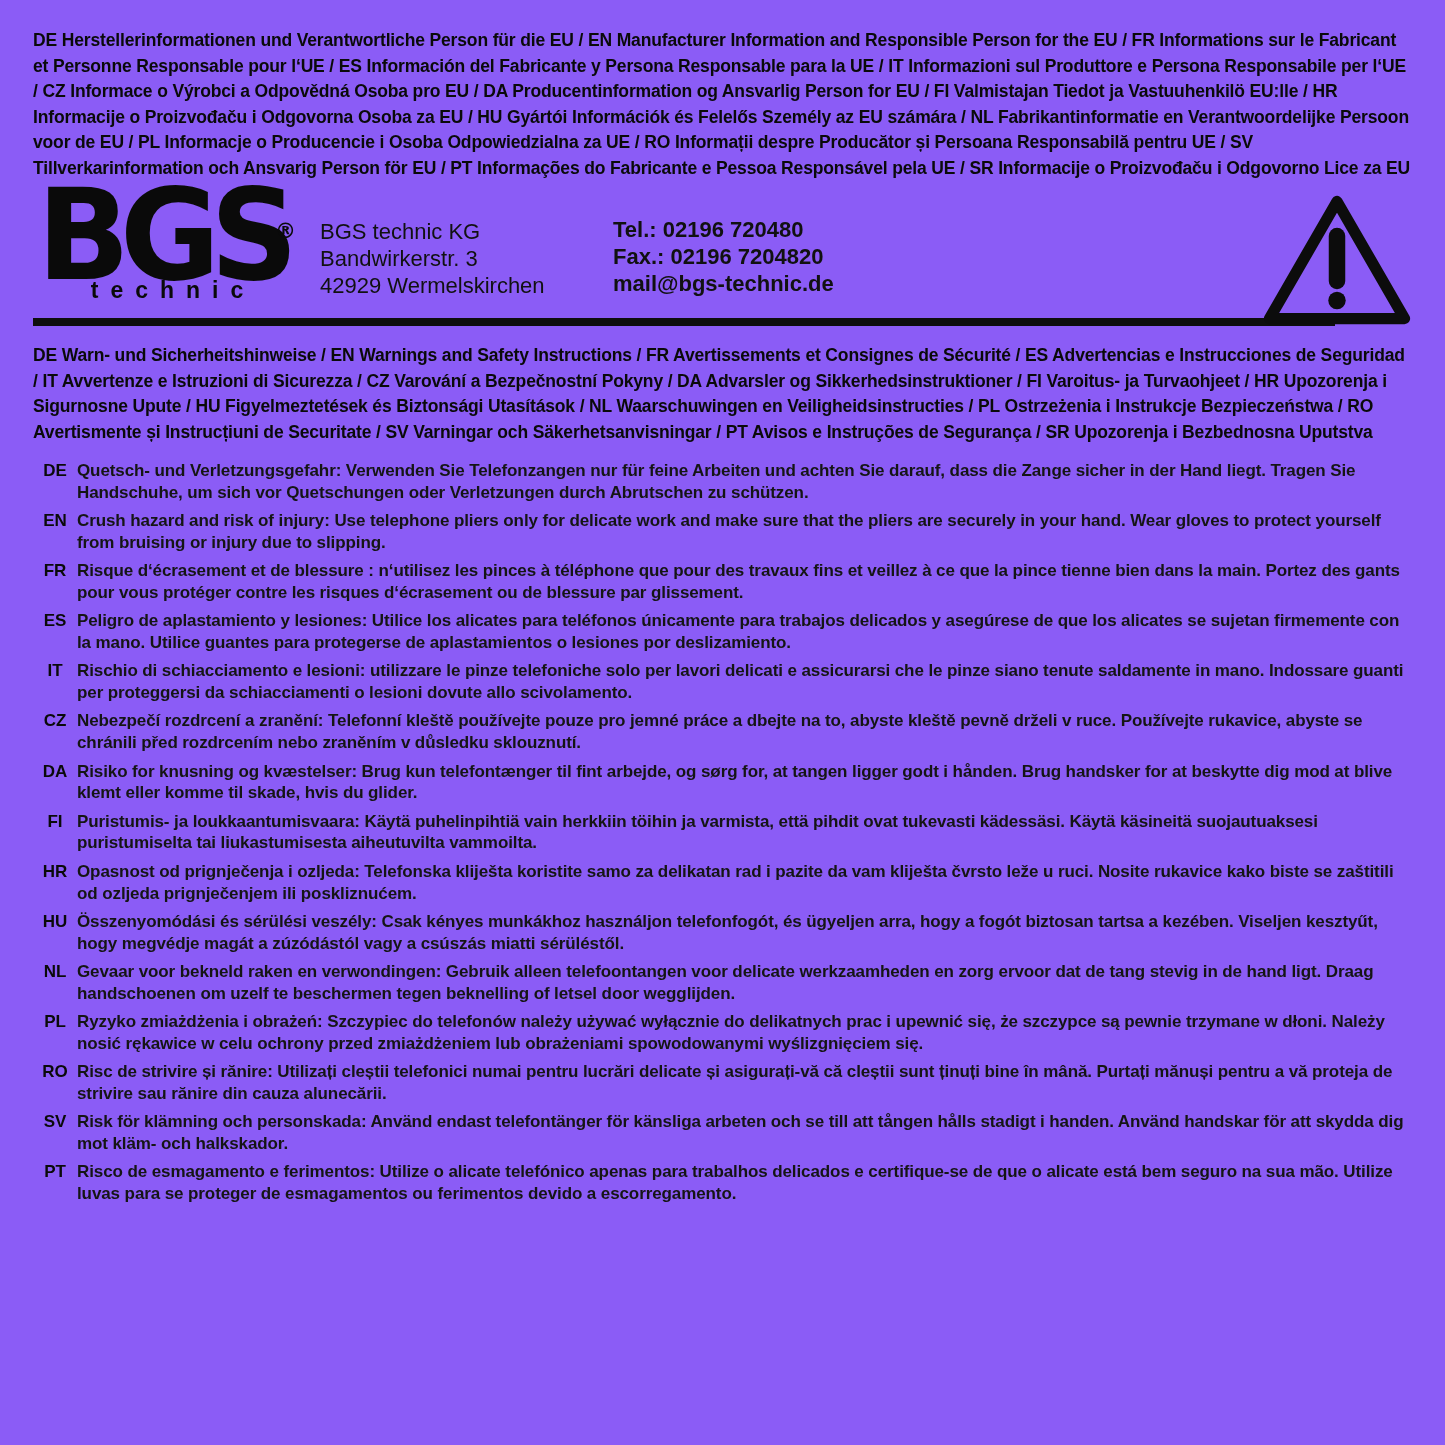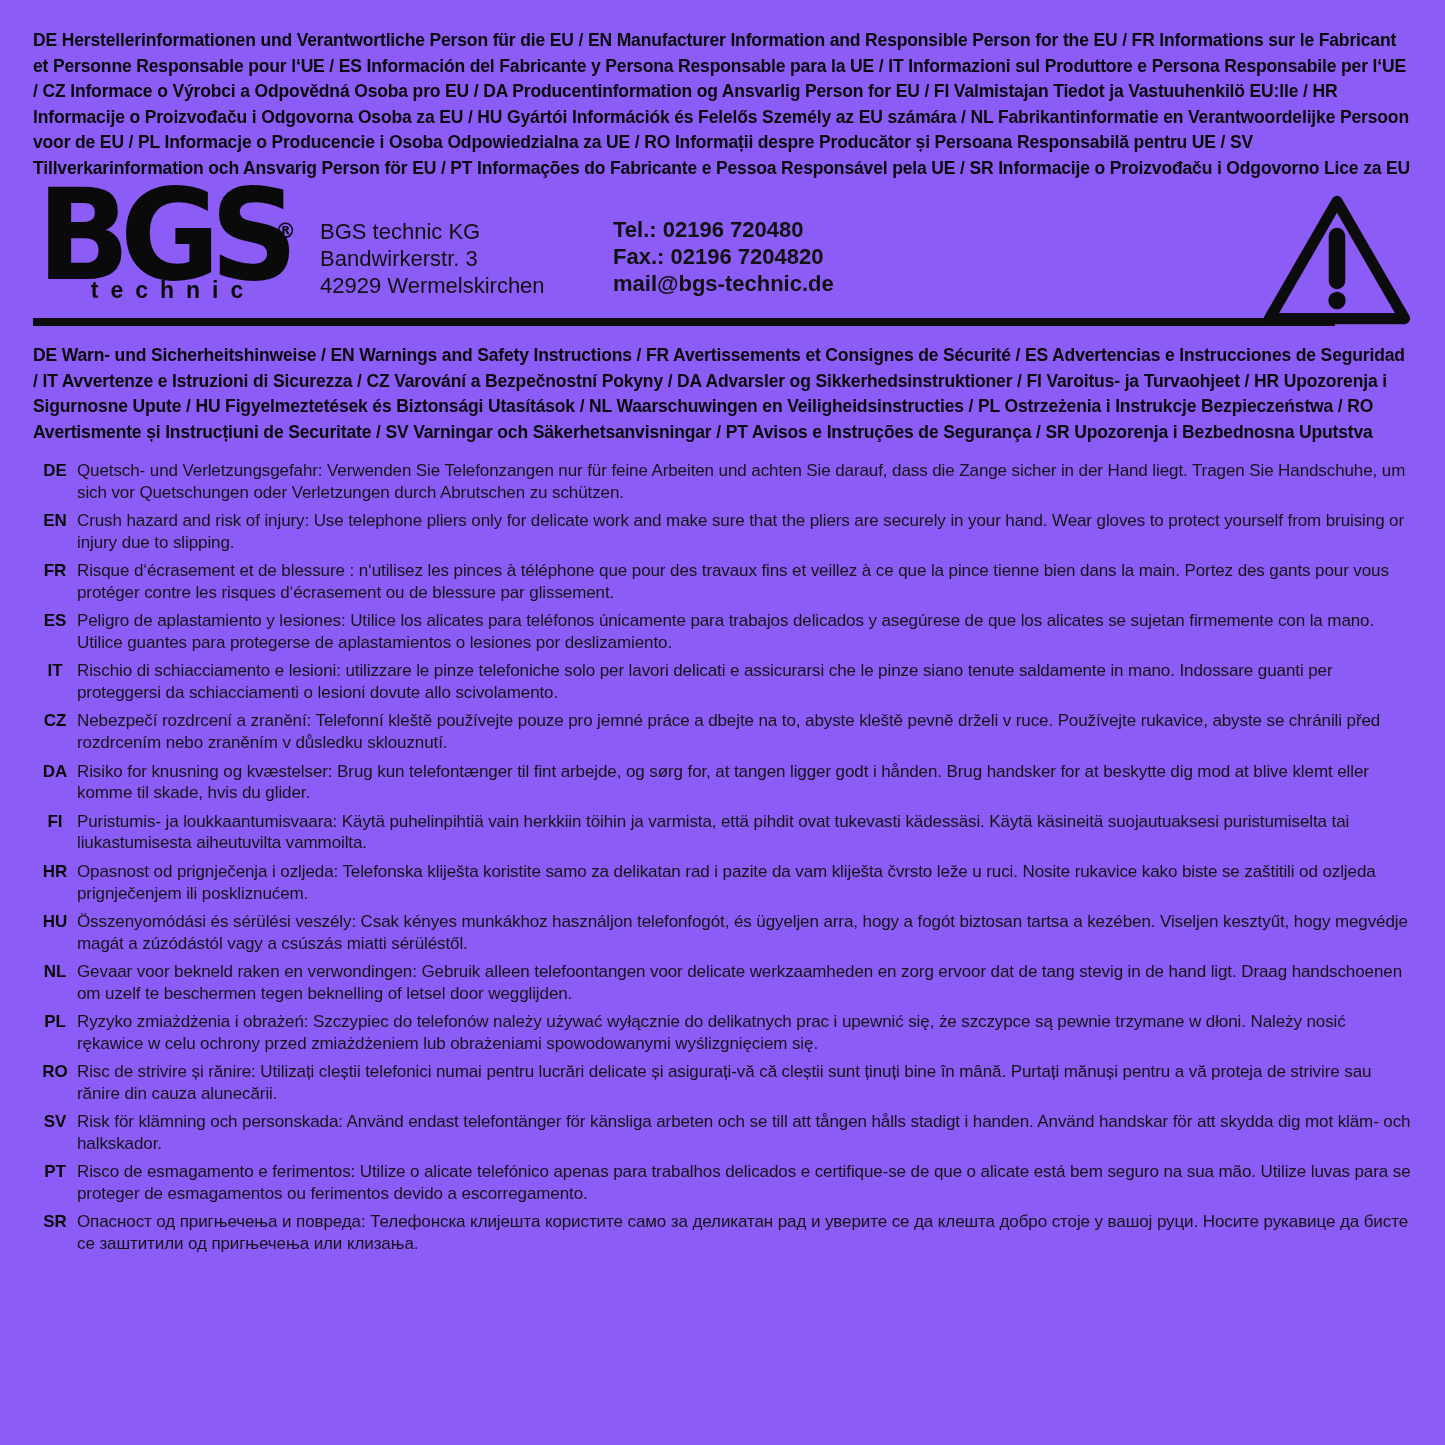--- a/index.html
+++ b/index.html
@@ -33,21 +33,21 @@
     position: absolute; left: 848px; top: 72px;
     font-size: 30px; font-weight: bold; letter-spacing: -0.3px; color: #0a0a0a;
   }
   .tri { position: absolute; right: 0; top: 0; width: 150px; height: 140px; }
   .bar { height: 8px; background: #0e0e0e; width: 1302px; margin-top: 0; }
   .hdr2 { margin-top: 17px; }
   
   .warnings { margin-top: 15px; }
   .wrow { display: grid; grid-template-columns: 44px 1fr; margin-bottom: 6.5px; }
   .wcode { font-weight: bold; font-size: 17px; line-height: 21.8px; color: #0a0a0a; text-align: center; }
-  .wtext { font-size: 17px; line-height: 21.8px; letter-spacing: -0.1px; color: #151515; }
+  .wtext { font-size: 17px; line-height: 21.8px; letter-spacing: -0.1px; color: #151515; font-weight: bold; }
 </style>
 </head>
 <body>
 
 <div class="page">
 
   <p class="hdr">DE Herstellerinformationen und Verantwortliche Person für die EU  /  EN Manufacturer Information and Responsible Person for the EU  /  FR Informations sur le Fabricant et Personne Responsable pour l‘UE  /  ES Información del Fabricante y Persona Responsable para la UE  /  IT Informazioni sul Produttore e Persona Responsabile per l‘UE  /  CZ Informace o Výrobci a Odpovědná Osoba pro EU  /  DA Producentinformation og Ansvarlig Person for EU  /  FI Valmistajan Tiedot ja Vastuuhenkilö EU:lle  /  HR Informacije o Proizvođaču i Odgovorna Osoba za EU  /  HU Gyártói Információk és Felelős Személy az EU számára  /  NL Fabrikantinformatie en Verantwoordelijke Persoon voor de EU  /  PL Informacje o Producencie i Osoba Odpowiedzialna za UE  /  RO Informații despre Producător și Persoana Responsabilă pentru UE  /  SV Tillverkarinformation och Ansvarig Person för EU  /  PT Informações do Fabricante e Pessoa Responsável pela UE  /  SR Informacije o Proizvođaču i Odgovorno Lice za EU</p>
 
   <div class="brand">
     <div class="logo">
@@ -133,19 +133,15 @@
         <span class="wtext">Risc de strivire și rănire: Utilizați cleștii telefonici numai pentru lucrări delicate și asigurați-vă că cleștii sunt ținuți bine în mână. Purtați mănuși pentru a vă proteja de strivire sau rănire din cauza alunecării.</span>
       </div>
     <div class="wrow">
         <span class="wcode">SV</span>
         <span class="wtext">Risk för klämning och personskada: Använd endast telefontänger för känsliga arbeten och se till att tången hålls stadigt i handen. Använd handskar för att skydda dig mot kläm- och halkskador.</span>
       </div>
     <div class="wrow">
         <span class="wcode">PT</span>
         <span class="wtext">Risco de esmagamento e ferimentos: Utilize o alicate telefónico apenas para trabalhos delicados e certifique-se de que o alicate está bem seguro na sua mão. Utilize luvas para se proteger de esmagamentos ou ferimentos devido a escorregamento.</span>
       </div>
-    <div class="wrow">
-        <span class="wcode">SR</span>
-        <span class="wtext">Опасност од пригњечења и повреда: Телефонска клијешта користите само за деликатан рад и уверите се да клешта добро стоје у вашој руци. Носите рукавице да бисте се заштитили од пригњечења или клизања.</span>
-      </div>
   </div>
 
 </div>
 
 </body></html>

